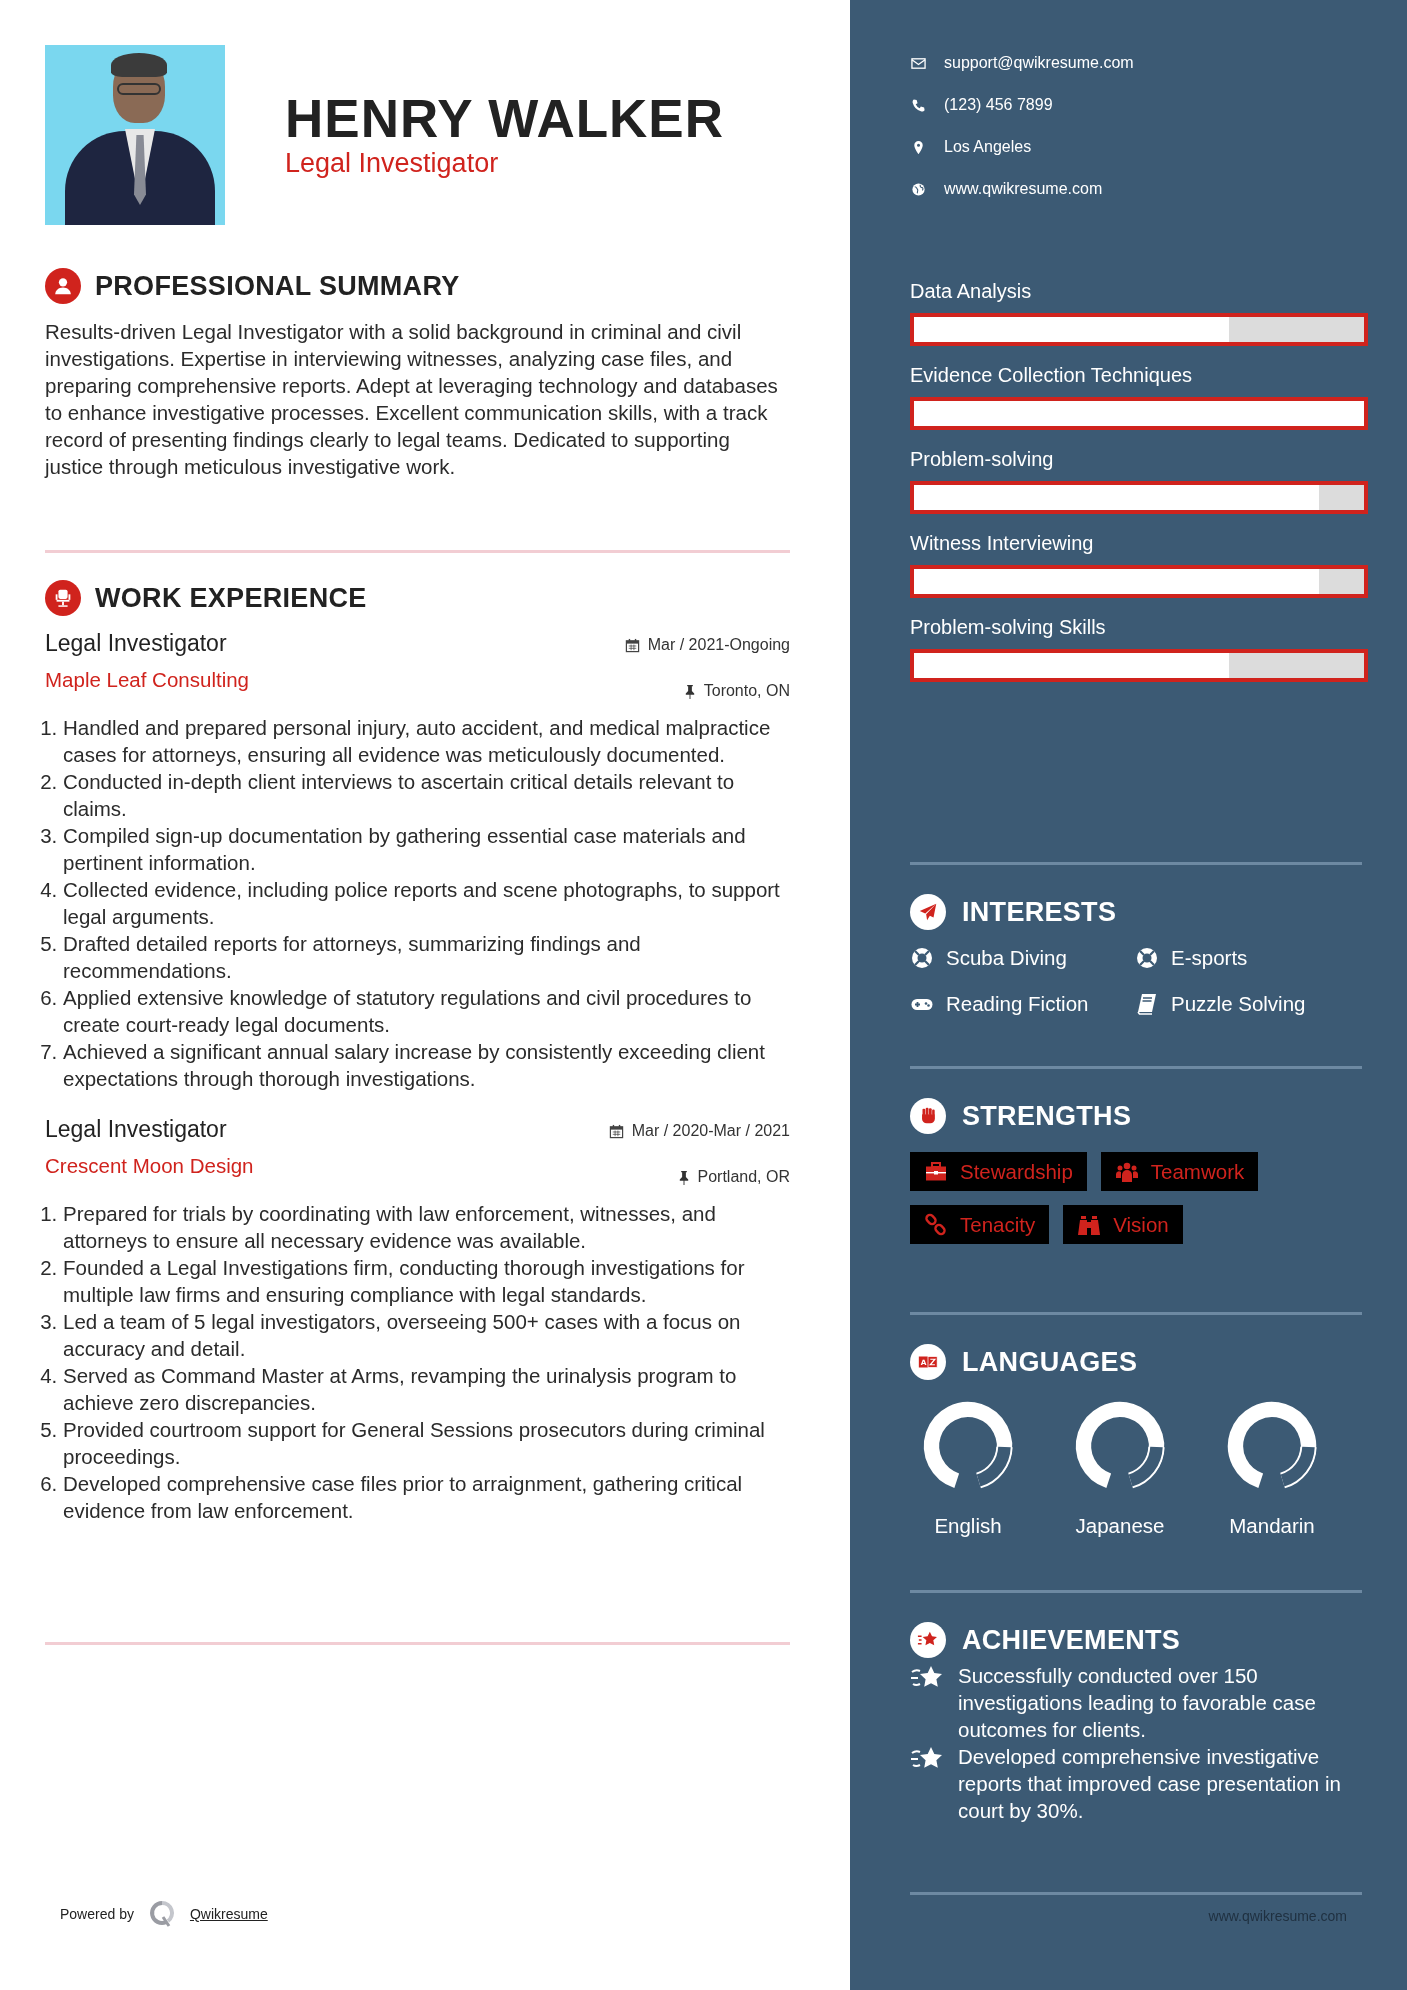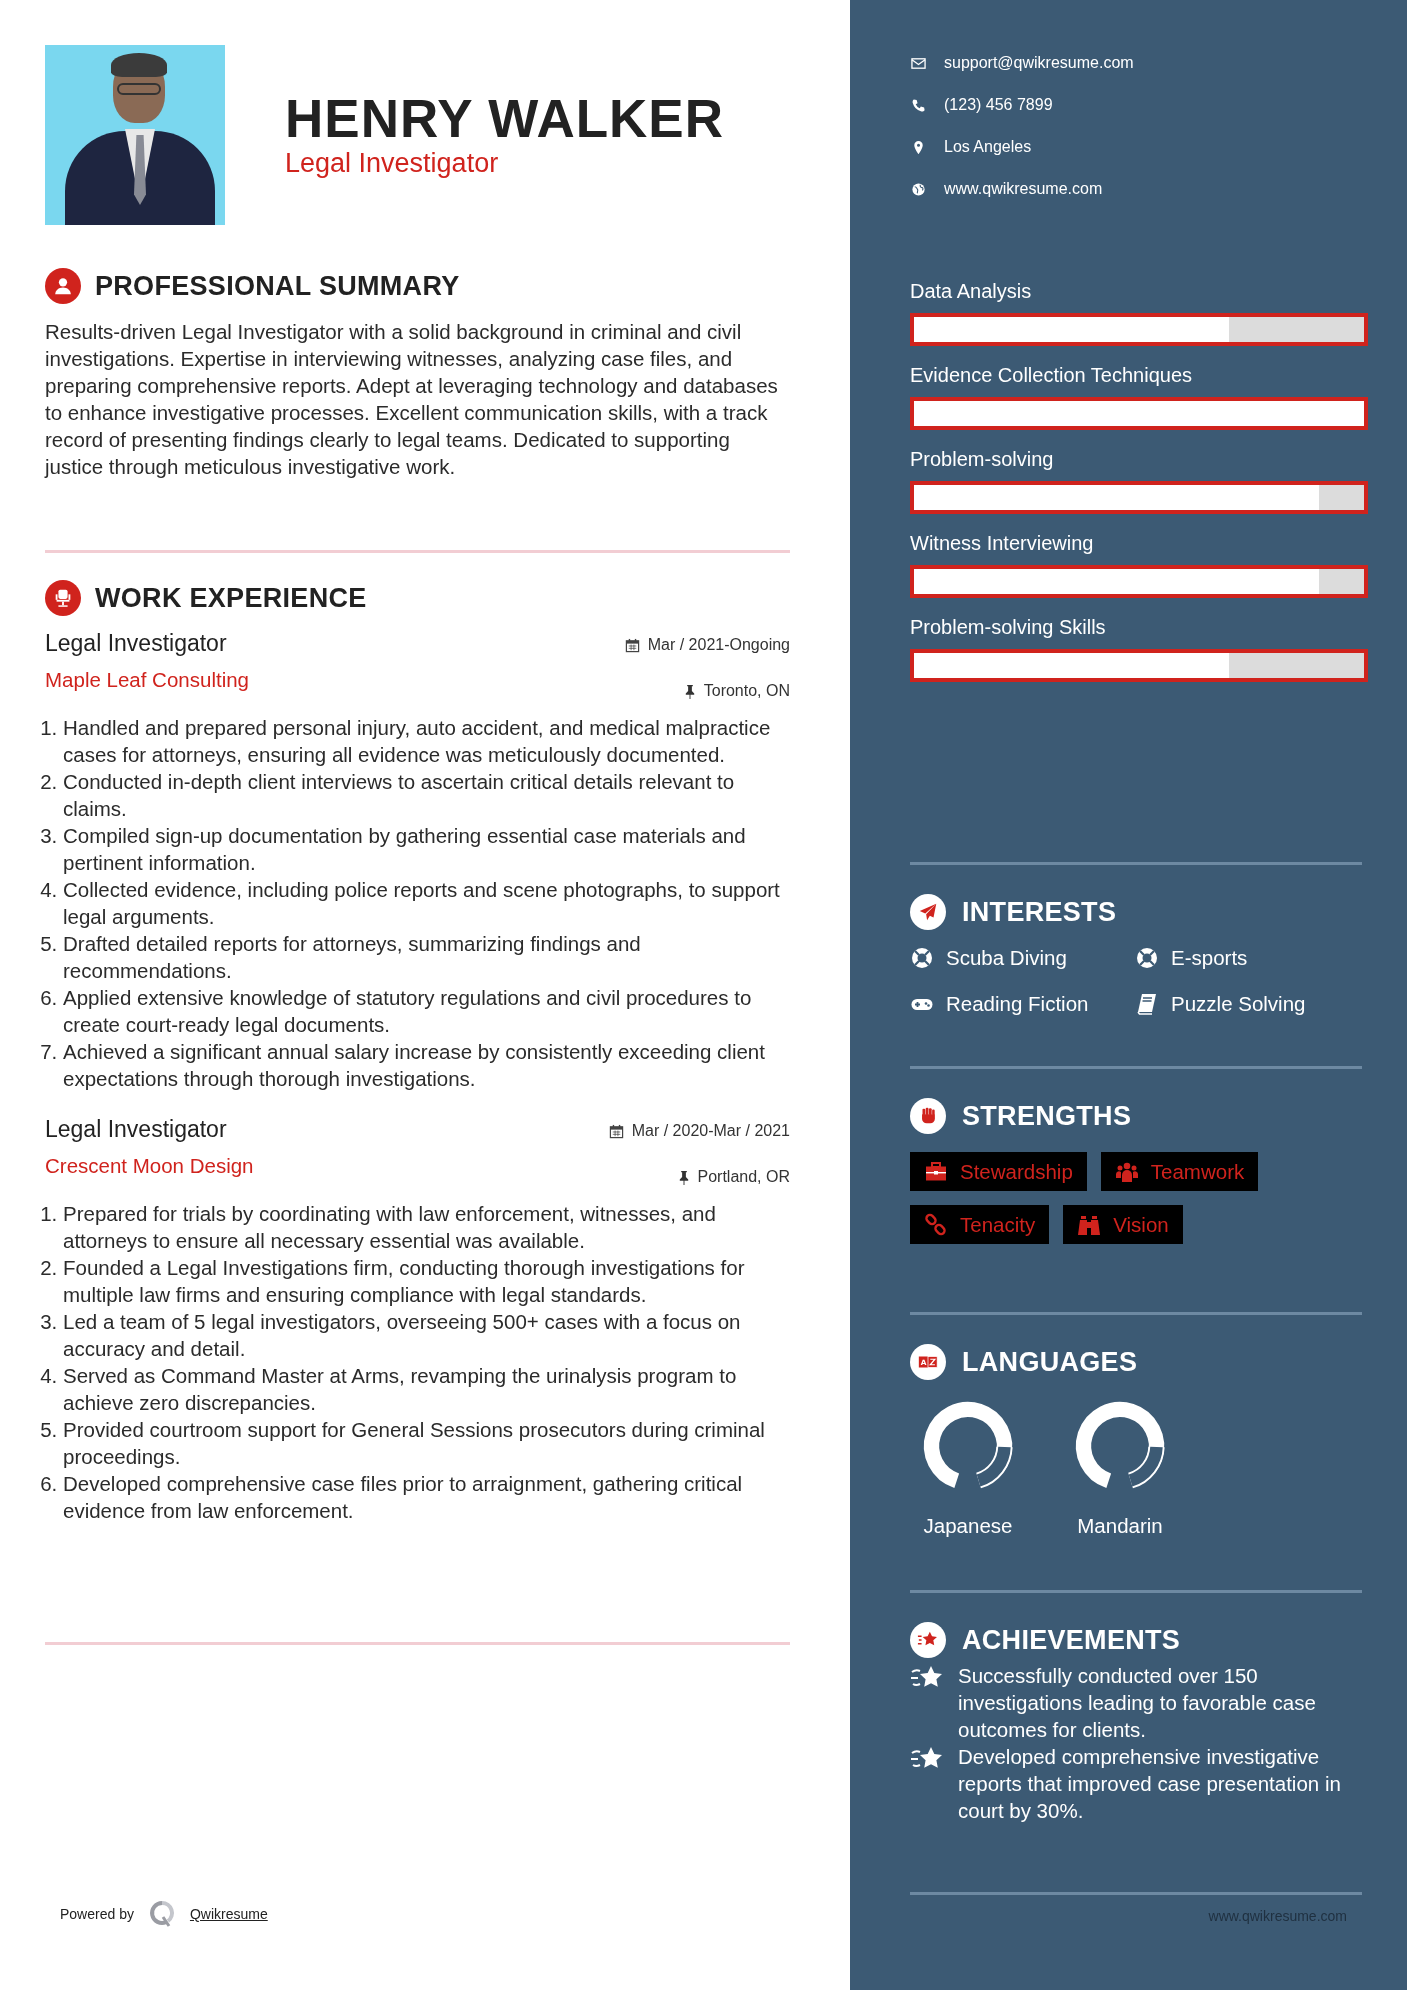--- a/index.html
+++ b/index.html
@@ -174,21 +174,21 @@
             <span>Mar / 2020-Mar / 2021</span>
           </div>
           <div class="job-loc">
             <svg width="12" height="15" viewBox="0 0 12 16">
                 <path d="M3 1h6v1.5H8v5l2.5 2.5v1.5h-4V16h-1v-4.5h-4V10L4 7.5v-5H3z" fill="#333"></path>
               </svg>
             <span>Portland, OR</span>
           </div>
         </div>
         <ol>
-          <li>Prepared for trials by coordinating with law enforcement, witnesses, and attorneys to ensure all necessary essential was available.</li>
+          <li>Prepared for trials by coordinating with law enforcement, witnesses, and attorneys to ensure all necessary evidence was available.</li>
           <li>Founded a Legal Investigations firm, conducting thorough investigations for multiple law firms and ensuring compliance with legal standards.</li>
           <li>Led a team of 5 legal investigators, overseeing 500+ cases with a focus on accuracy and detail.</li>
           <li>Served as Command Master at Arms, revamping the urinalysis program to achieve zero discrepancies.</li>
           <li>Provided courtroom support for General Sessions prosecutors during criminal proceedings.</li>
           <li>Developed comprehensive case files prior to arraignment, gathering critical evidence from law enforcement.</li>
         </ol>
       </div>
     </div>
     <div class="divider-pink" style="top:1642px;"></div>
 
@@ -386,20 +386,28 @@
               <text x="4" y="15.5" font-size="8" fill="#fff" font-family="DejaVu Sans, sans-serif" font-weight="700">A</text>
               <path d="M14.5 9h5l-5 6h5" stroke="#fff" stroke-width="1.3" fill="none"></path>
             </svg>
           </span>
         <span>LANGUAGES</span>
       </div>
       <div class="langs">
         <div class="lang">
           <svg viewBox="0 0 100 100">
             <circle cx="50" cy="50" r="38" fill="none" stroke="#fff" stroke-width="16" stroke-dasharray="191 48" transform="rotate(108 50 50)"></circle>
+            <path d="M88 51 A38 38 0 0 1 61 86" fill="none" stroke="#fff" stroke-width="17" stroke-linecap="butt" opacity="1"></path>
+            <path d="M88 51 A38 38 0 0 1 61 86" fill="none" stroke="#3c5a74" stroke-width="13"></path>
+          </svg>
+          <div class="lang-label">English</div>
+        </div>
+        <div class="lang">
+          <svg viewBox="0 0 100 100">
+            <circle cx="50" cy="50" r="38" fill="none" stroke="#fff" stroke-width="16" stroke-dasharray="191 48" transform="rotate(108 50 50)"></circle>
             <path d="M88 51 A38 38 0 0 1 61 86" fill="none" stroke="#fff" stroke-width="17"></path>
             <path d="M88 51 A38 38 0 0 1 61 86" fill="none" stroke="#3c5a74" stroke-width="13"></path>
           </svg>
           <div class="lang-label">Japanese</div>
         </div>
         <div class="lang">
           <svg viewBox="0 0 100 100">
             <circle cx="50" cy="50" r="38" fill="none" stroke="#fff" stroke-width="16" stroke-dasharray="191 48" transform="rotate(108 50 50)"></circle>
             <path d="M88 51 A38 38 0 0 1 61 86" fill="none" stroke="#fff" stroke-width="17"></path>
             <path d="M88 51 A38 38 0 0 1 61 86" fill="none" stroke="#3c5a74" stroke-width="13"></path>

